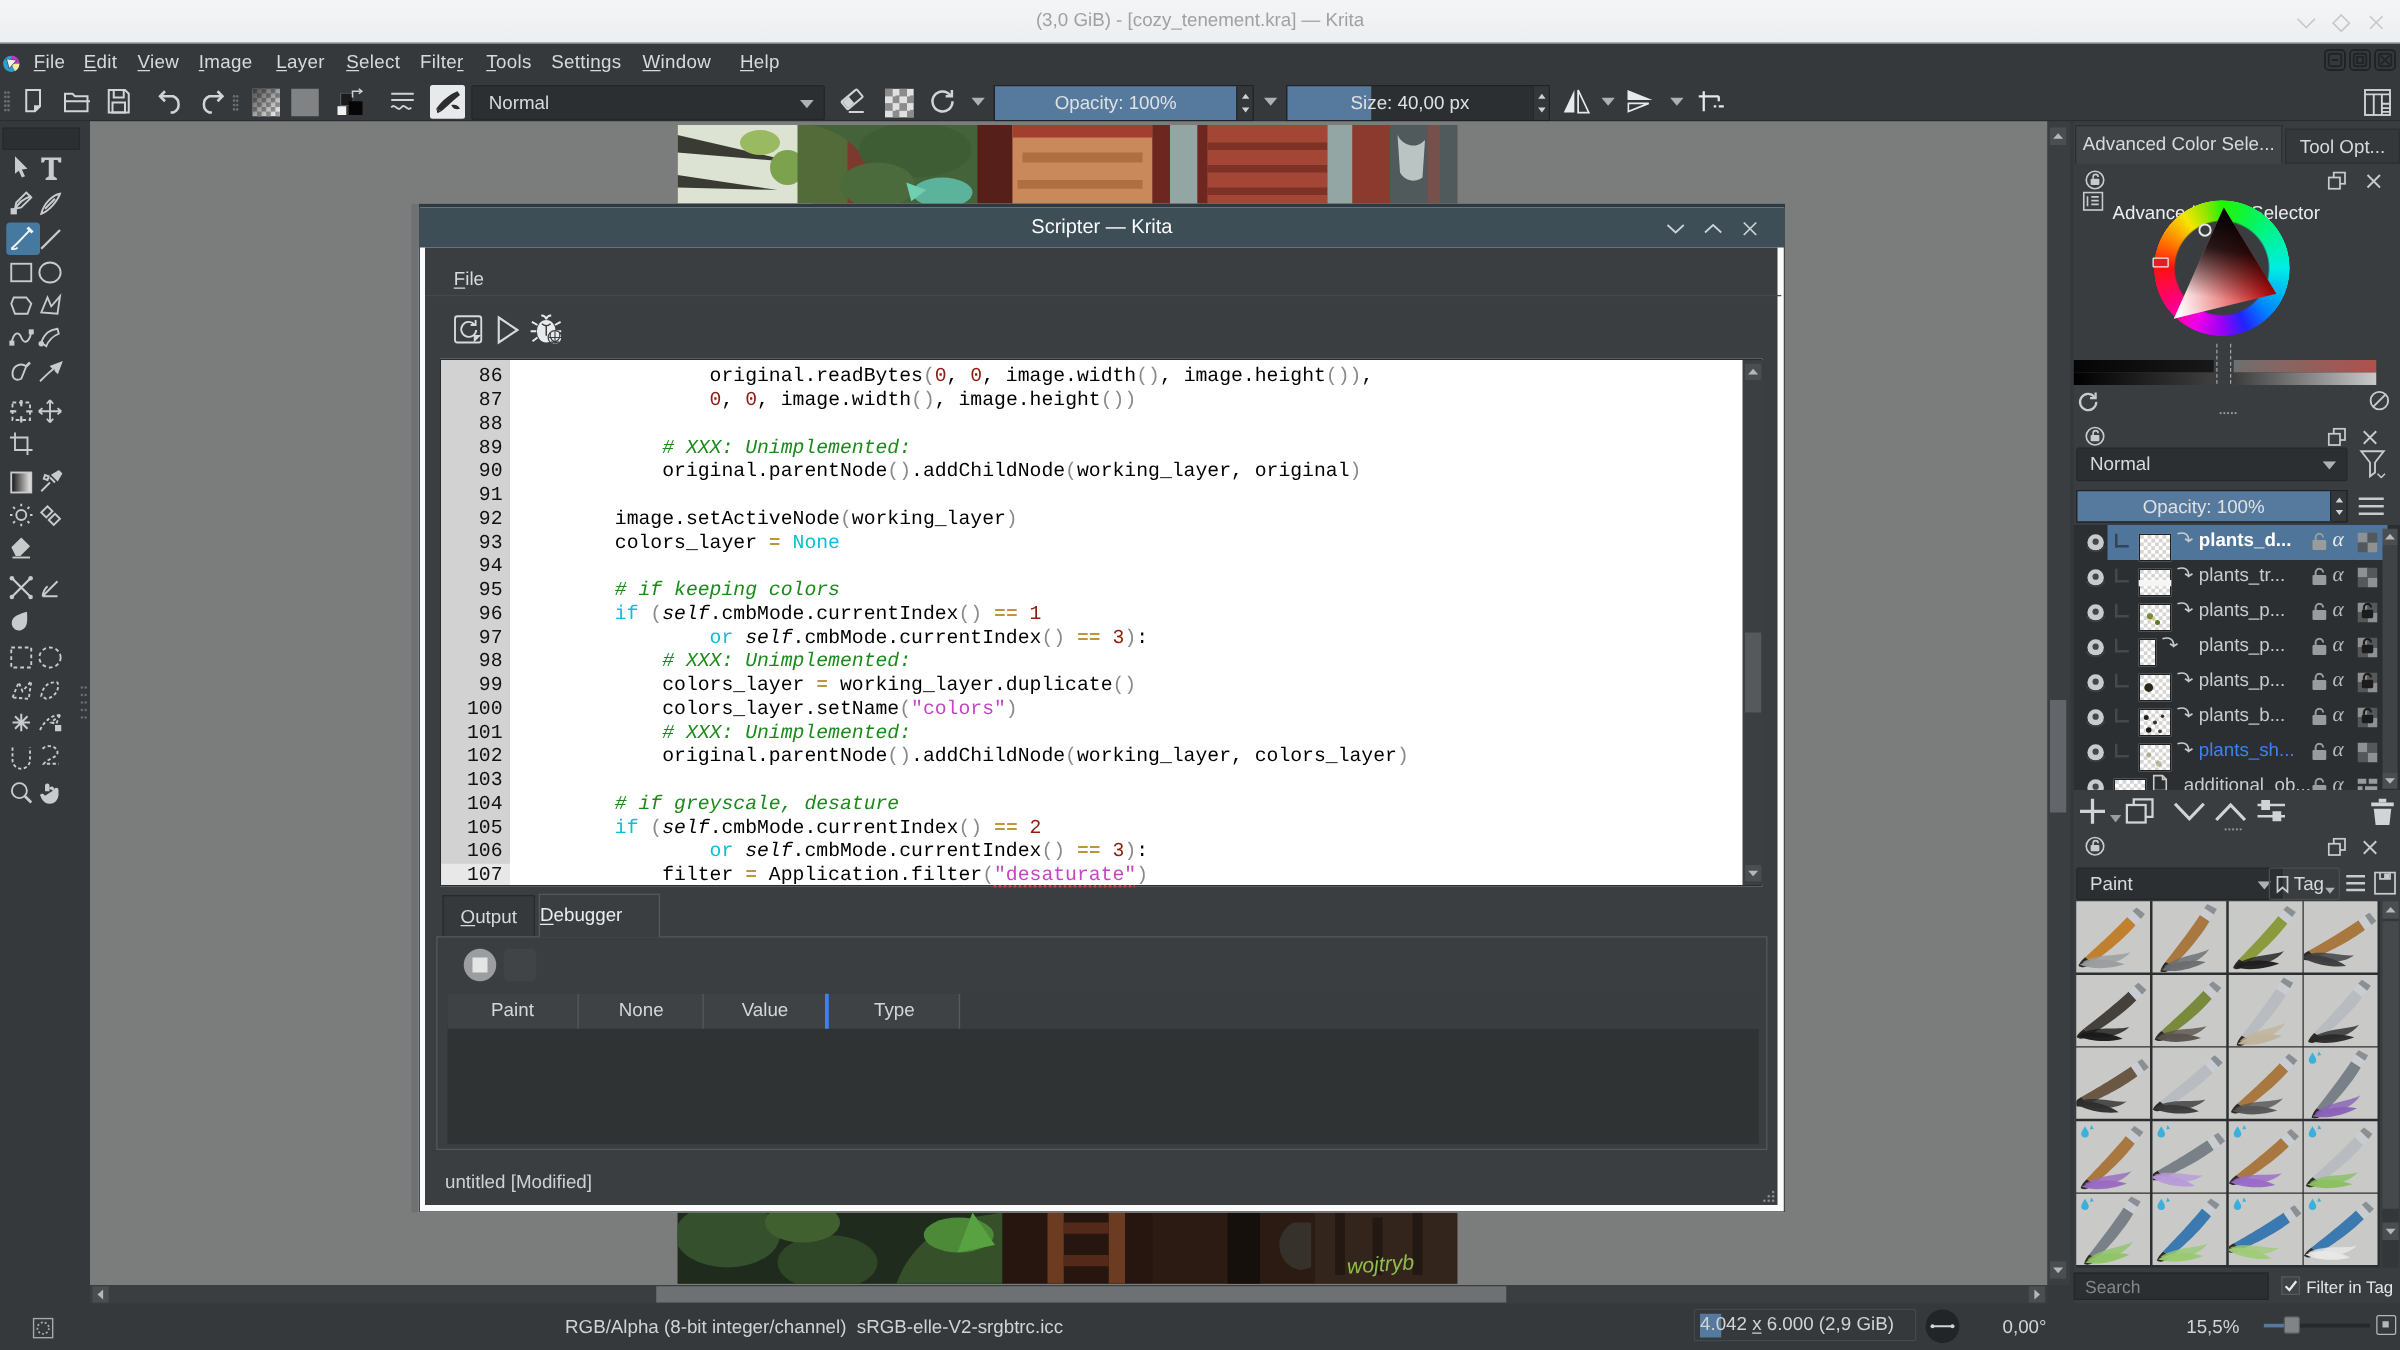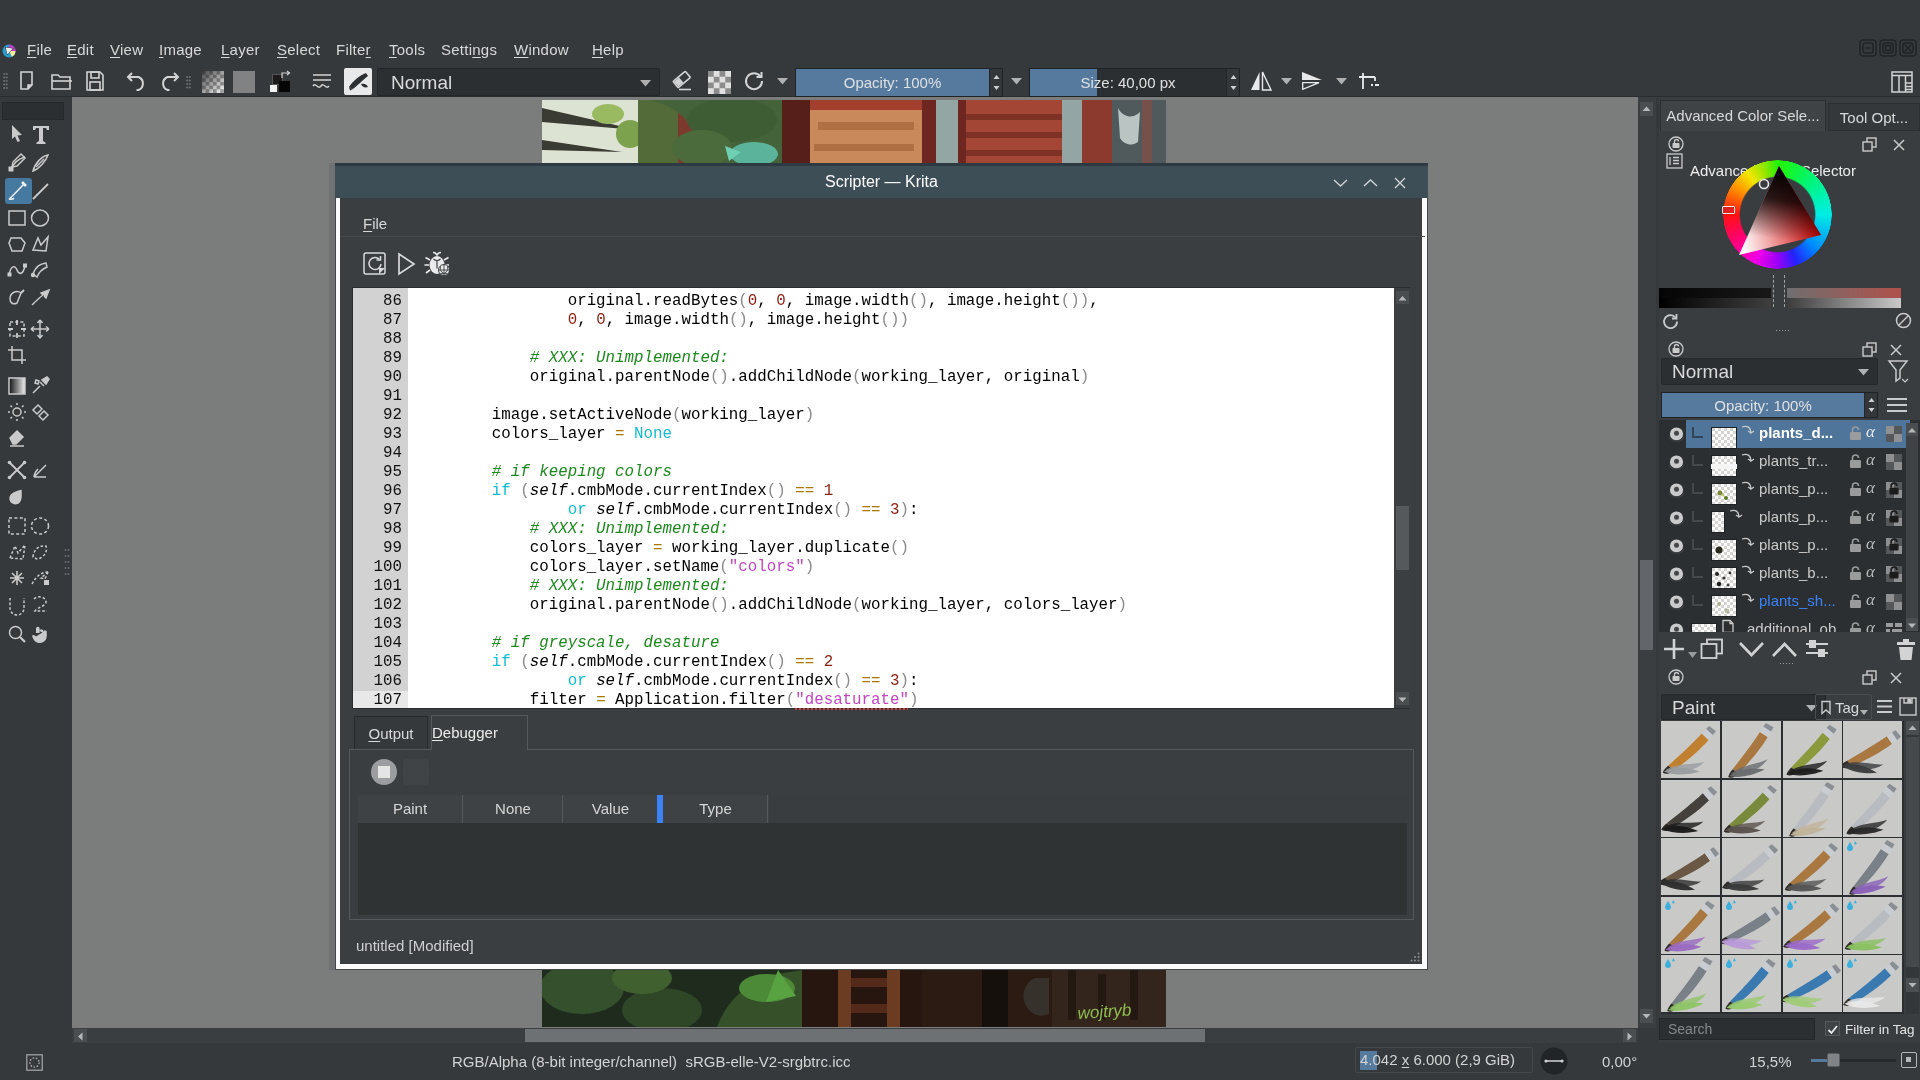--- a/index.html
+++ b/index.html
@@ -11,21 +11,21 @@
   #titlebar { left:0; top:0; width:1920px; height:35px;
     background:linear-gradient(#f4f5f6,#eceeef); border-bottom:1px solid #bfc3c5; }
   #titletext { width:100%; text-align:center; line-height:33px; font-size:15px; color:#9fa2a4; }
   
   #menubar { left:0; top:35px; width:1920px; height:31px; background:#35393c; }
   .menuitem { position:absolute; top:0; height:31px; line-height:30px; font-size:15px; color:#d8d9da; letter-spacing:.25px; }
   .menuitem u { text-decoration-thickness:1px; text-underline-offset:2px; }
   
   #toolbar { left:0; top:66px; width:1920px; height:31px; background:#35393c; border-bottom:1px solid #2a2d30; }
   .tbico { position:absolute; top:3px; }
-  .combo { position:absolute; background:#2b2f32; border:1px solid #24272a; border-radius:2px; color:#d8d9da; font-size:19px; }
+  .combo { position:absolute; background:#2b2f32; border:1px solid #24272a; border-radius:2px; color:#d8d9da; font-size:15px; }
   .slider { position:absolute; background:#2b2f32; border:1px solid #1f2326; color:#dfe0e1; font-size:15px; }
   .slider .fill { position:absolute; left:0; top:0; bottom:0; background:#557a9e; }
   .slider .lab { position:absolute; left:0; right:13px; top:0; bottom:0; text-align:center; line-height:27px; }
   .spincol { position:absolute; right:0; top:0; bottom:0; width:13px; background:#33373a; border-left:1px solid #24272a; }
   
   #toolbox { left:0; top:97px; width:72px; height:931px; background:#35393c; }
   #toolhdr { position:absolute; left:2px; top:5px; width:62px; height:18px; background:#2c2f32; border:1px solid #26292c; }
   
   #canvas { left:72px; top:97px; width:1566px; height:931px; background:#7b7c7c; }
   
@@ -53,20 +53,28 @@
   #code m { color:#1a8a1a; font-style:italic; }
   #code k { color:#0fbdd3;text-align:right; }
   #code i { font-style:italic; color:#000; }
   #code s { color:#c643c6; text-decoration:none; }
   #code c { color:#8a8a8a; }
   #code .sp { text-decoration:underline dotted #d04040 2px; text-underline-offset:4px; }
 </style>
 </head>
 <body>
 <div id="root">
+  <div class="abs" id="titlebar">
+      <div id="titletext">(3,0 GiB) - [cozy_tenement.kra] — Krita</div>
+    <svg class="abs" style="left:1836px;top:10px" width="74" height="16" viewBox="0 0 74 16" fill="none" stroke="#c6c8ca" stroke-width="1.3">
+      <path d="M2 5 l7 7 7-7"></path>
+      <path d="M37 2 l6.5 6.5 L37 15 l-6.5-6.5 Z"></path>
+      <path d="M60 3 l10 10 M70 3 l-10 10"></path>
+    </svg>
+  </div>
   <div class="abs" id="menubar">
     <svg class="abs" style="left:2px;top:9px" width="14" height="14" viewBox="0 0 14 14">
         <circle cx="7" cy="7" r="6.5" fill="#27a0d0"></circle>
         <path d="M7 7 L7 .5 A6.5 6.5 0 0 1 13.5 7 Z" fill="#c038c0"></path>
         <path d="M7 7 L13.5 7 A6.5 6.5 0 0 1 10 12.8 Z" fill="#f3ec9a"></path>
         <path d="M3 3 L11.6 4.2 L5.2 11.2 Z" fill="#2a2d30"></path>
         <path d="M3.6 3.4 L10.8 4.4 L5.4 10.4 Z" fill="#efefef"></path>
       </svg>
     <div class="menuitem" style="left:27px"><u>F</u>ile</div>
     <div class="menuitem" style="left:67px"><u>E</u>dit</div>
@@ -529,21 +537,21 @@
       <div class="abs" style="left:91px;top:517px;width:97px;height:35px;background:#3b3e41;border:1px solid #55595c;border-bottom:none;color:#eceded;font-size:15px;text-align:left;line-height:33px;z-index:2"><u style="text-underline-offset:2px">D</u>ebugger</div>
       <div class="abs" style="left:9px;top:551px;width:1065px;height:171px;border:1px solid #55595c;background:#3b3e41">
         <div class="abs" style="left:21px;top:9px;width:26px;height:26px;border-radius:13px;background:#9b9da0">
             <div class="abs" style="left:7px;top:7px;width:12px;height:12px;background:#e4e4e4"></div>
           </div>
         <div class="abs" style="left:53px;top:9px;width:26px;height:26px;border-radius:4px;background:#46494c;opacity:.5"></div>
         <div class="abs" style="left:8px;top:45px;width:1049px;height:120px;background:#303334">
           <div class="abs" style="left:0;top:0;width:1049px;height:28px;background:#3f4244;color:#d5d6d7;font-size:15px">
             <div class="abs" style="left:0;width:105px;text-align:center;line-height:27px;border-right:1px solid #55595c;height:28px">Paint</div>
             <div class="abs" style="left:106px;width:99px;text-align:center;line-height:27px;border-right:1px solid #55595c;height:28px">None</div>
-            <div class="abs" style="left:206px;width:99px;text-align:center;line-height:27px;border-right:6px solid #3b82f6;height:28px">Value</div>
+            <div class="abs" style="left:206px;width:99px;text-align:center;line-height:27px;border-right:3px solid #3b82f6;height:28px">Value</div>
             <div class="abs" style="left:306px;width:104px;text-align:center;line-height:27px;border-right:1px solid #55595c;height:28px">Type</div>
             <div class="abs" style="left:411px;right:0;height:28px;background:#3a3d3f"></div>
           </div>
         </div>
       </div>
       <div class="abs" style="left:16px;top:739px;font-size:15px;color:#cfd0d1">untitled [Modified]</div>
       <svg class="abs" style="right:2px;bottom:2px" width="10" height="10" viewBox="0 0 10 10" fill="#8a8d8f">
           <circle cx="8.5" cy="1.5" r="1"></circle>
           <circle cx="8.5" cy="5" r="1"></circle>
           <circle cx="8.5" cy="8.5" r="1"></circle>

